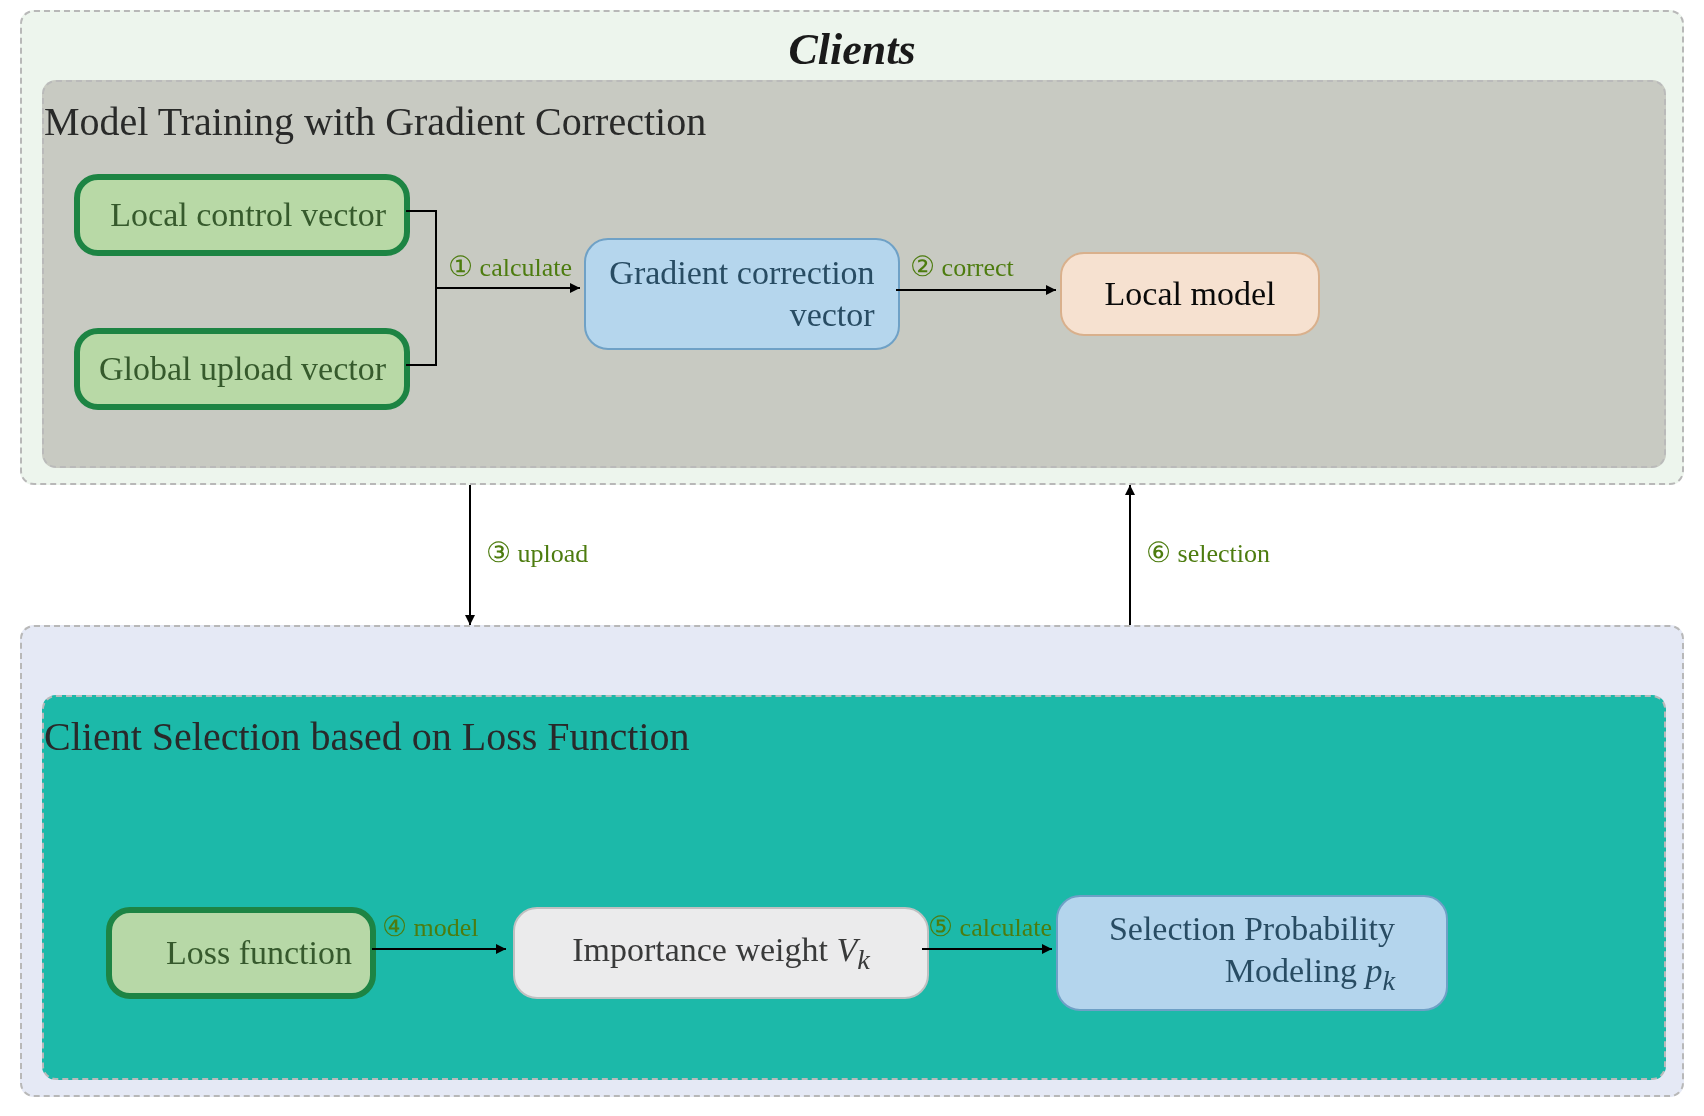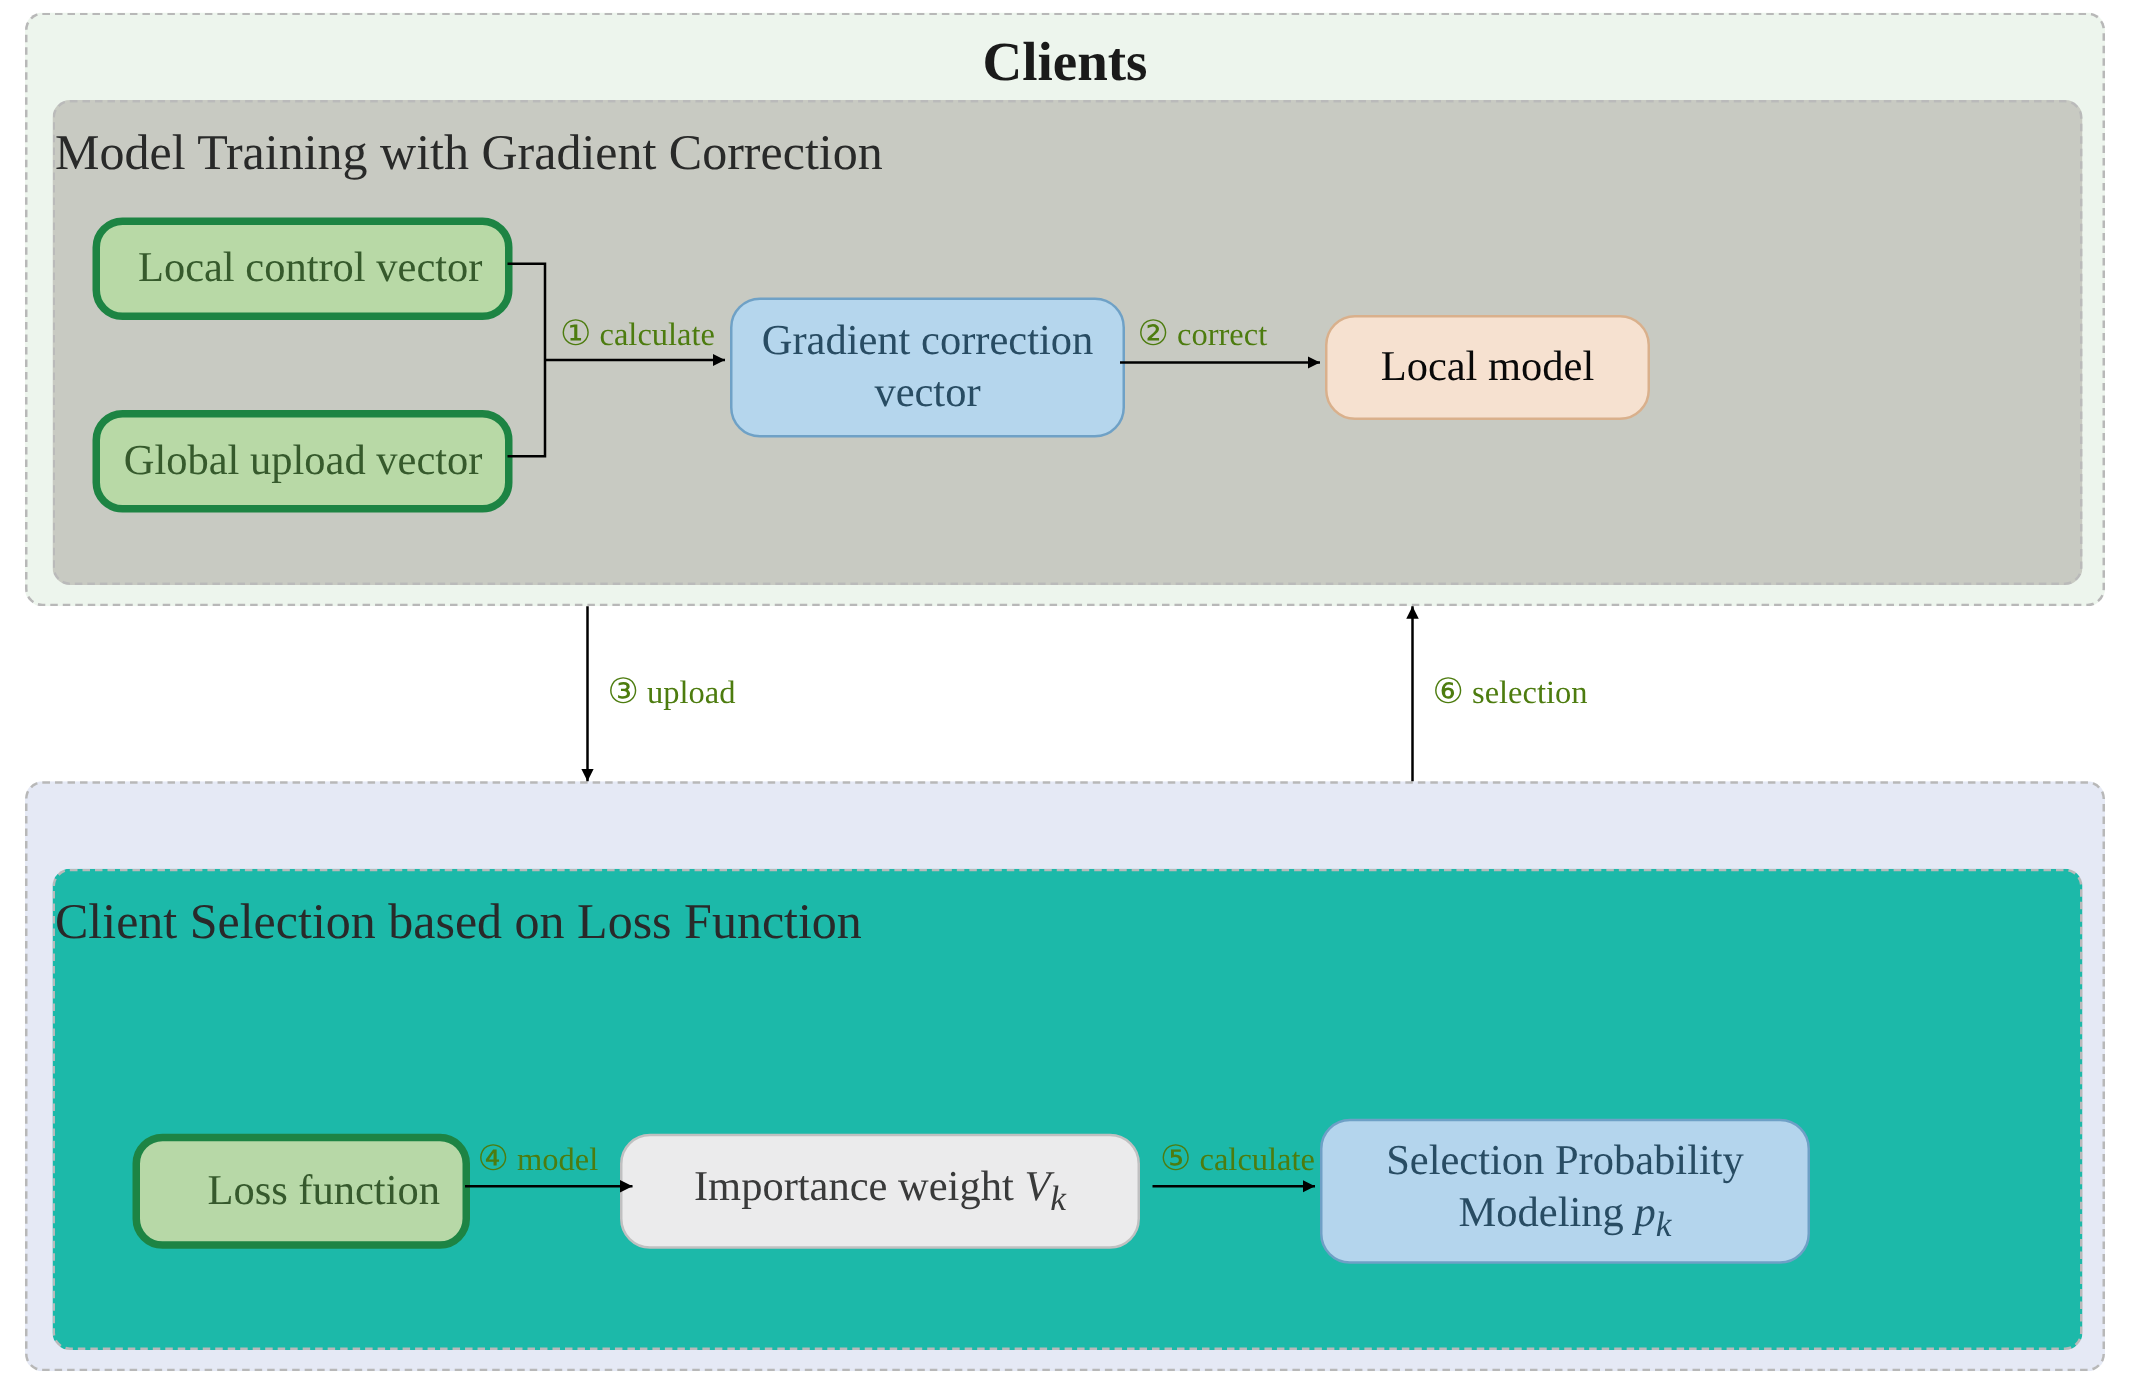--- a/index.html
+++ b/index.html
@@ -25,20 +25,21 @@
   }
   .section-title {
     position: absolute;
     width: 100%;
     text-align: center;
     font-family: Georgia, "Times New Roman", serif;
     font-weight: 700;
     font-size: 44px;
     color: #1a1a1a;
     top: 12px;
+    font-style: italic;
   }
   .inner-box {
     position: absolute;
     border-radius: 14px;
     border: 2px dashed #b8b8b8;
     background: #c7c9c1;
     opacity: 0.96;
   }
   .clients-inner {
     left: 20px; top: 68px; width: 1624px; height: 388px;
@@ -71,39 +72,40 @@
   .green {
     background: #b6d8a4;
     border: 6px solid #15803d;
     color: #2f5425;
     justify-content: flex-end;
   }
   .blue {
     background: #b3d5ed;
     border: 2px solid #6a9ec5;
     color: #21465e;
+    text-align: right;
   }
   .peach {
     background: #f7e1cf;
     border: 2px solid #d9ae89;
     color: #000000;
   }
   .grey {
     background: #ececec;
     border: 2px solid #bfbfbf;
     color: #333;
   }
   
   .n-local-cv   { left: 30px;  top: 92px;  width: 336px; height: 82px; }
   .n-global-cv  { left: 30px;  top: 246px; width: 336px; height: 82px; }
   .n-grad-vec   { left: 540px; top: 156px; width: 316px; height: 112px; }
   .n-local-model{ left: 1016px;top: 170px; width: 260px; height: 84px; }
   
   .n-loss       { left: 62px;  top: 210px; width: 270px; height: 92px; }
-  .n-importance { left: 452px; top: 210px; width: 416px; height: 92px; }
+  .n-importance { left: 469px; top: 210px; width: 416px; height: 92px; }
   .n-selprob    { left: 1012px;top: 198px; width: 392px; height: 116px; }
 
   svg.arrows {
     position: absolute; left: 0; top: 0; width: 1704px; height: 1116px;
     pointer-events: none;
   }
   .lbl {
     position: absolute;
     font-size: 26px;
     color: #4d7c0f;

